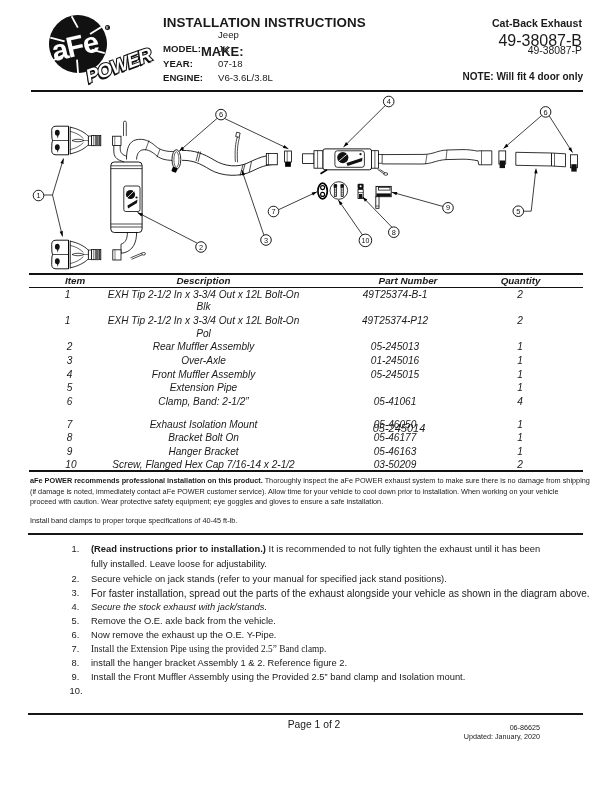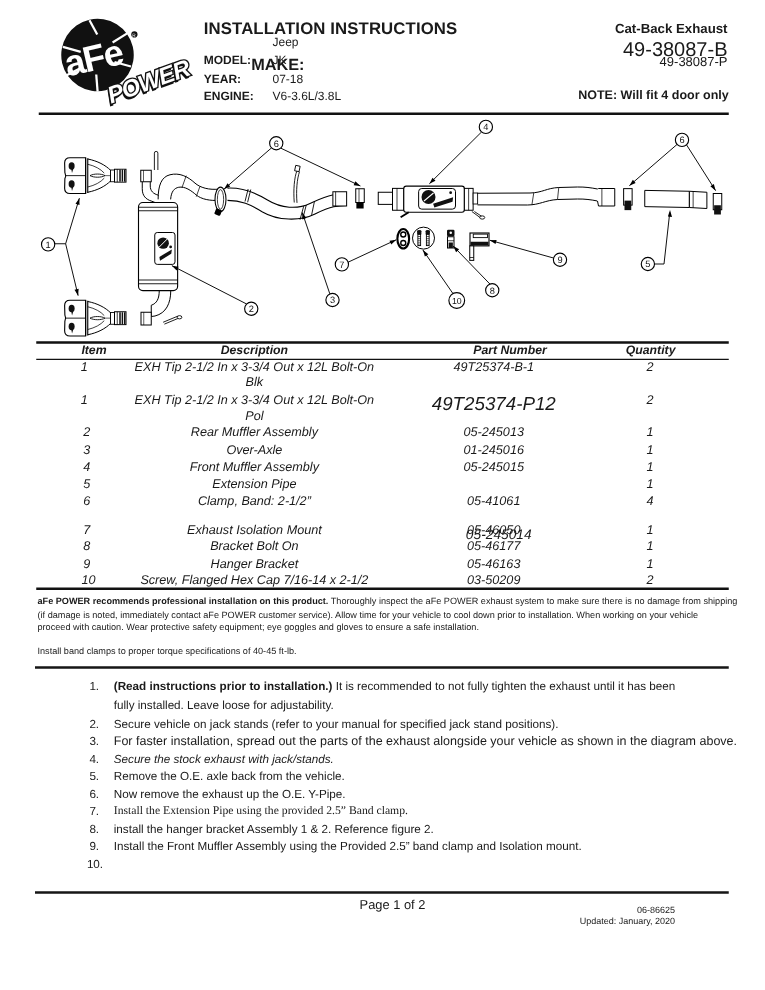--- a/index.html
+++ b/index.html
@@ -254,21 +254,21 @@
   <div class="abs b it ctr" style="left:396px;top:275.2px;font-size:9.8px;padding-left:24px;">Part Number</div>
   <div class="abs b it ctr" style="left:520.5px;top:275.2px;font-size:9.8px;">Quantity</div>
 
   <div class="abs it ctr" style="left:67.5px;top:290.2px;font-size:10.1px;line-height:1;">1</div>
   <div class="abs it ctr" style="left:203.5px;top:290.2px;font-size:10.1px;line-height:1;">EXH Tip 2-1/2 In x 3-3/4 Out x 12L Bolt-On</div>
   <div class="abs it ctr" style="left:395px;top:290.2px;font-size:10.1px;line-height:1;">49T25374-B-1</div>
   <div class="abs it ctr" style="left:520px;top:290.2px;font-size:10.1px;line-height:1;">2</div>
   <div class="abs it ctr" style="left:203.5px;top:302.1px;font-size:10.1px;line-height:1;">Blk</div>
   <div class="abs it ctr" style="left:67.5px;top:315.9px;font-size:10.1px;line-height:1;">1</div>
   <div class="abs it ctr" style="left:203.5px;top:315.9px;font-size:10.1px;line-height:1;">EXH Tip 2-1/2 In x 3-3/4 Out x 12L Bolt-On</div>
-  <div class="abs it ctr" style="left:395px;top:315.9px;font-size:15px;line-height:1;">49T25374-P12</div>
+  <div class="abs it ctr" style="left:395px;top:315.9px;font-size:10px;line-height:1;">49T25374-P12</div>
   <div class="abs it ctr" style="left:520px;top:315.9px;font-size:10.1px;line-height:1;">2</div>
   <div class="abs it ctr" style="left:203.5px;top:329.1px;font-size:10.1px;line-height:1;">Pol</div>
   <div class="abs it ctr" style="left:69.5px;top:341.7px;font-size:10.1px;line-height:1;">2</div>
   <div class="abs it ctr" style="left:203.5px;top:341.7px;font-size:10.1px;line-height:1;">Rear Muffler Assembly</div>
   <div class="abs it ctr" style="left:395px;top:341.7px;font-size:10.1px;line-height:1;">05-245013</div>
   <div class="abs it ctr" style="left:520px;top:341.7px;font-size:10.1px;line-height:1;">1</div>
   <div class="abs it ctr" style="left:69.5px;top:355.5px;font-size:10.1px;line-height:1;">3</div>
   <div class="abs it ctr" style="left:203.5px;top:355.5px;font-size:10.1px;line-height:1;">Over-Axle</div>
   <div class="abs it ctr" style="left:395px;top:355.5px;font-size:10.1px;line-height:1;">01-245016</div>
   <div class="abs it ctr" style="left:520px;top:355.5px;font-size:10.1px;line-height:1;">1</div>

